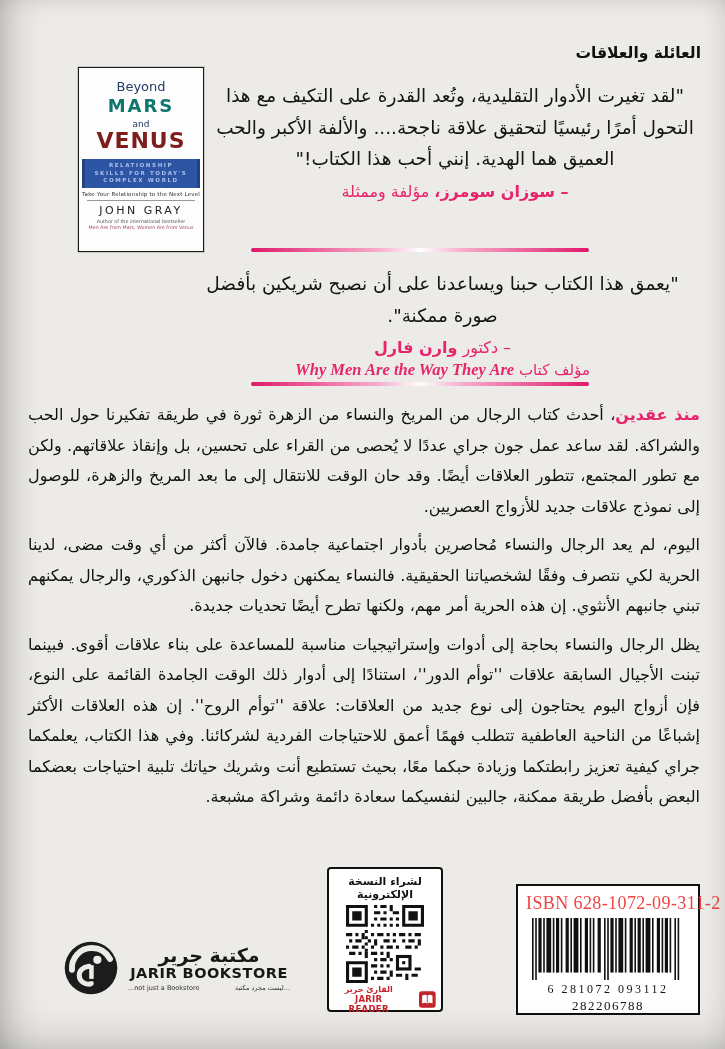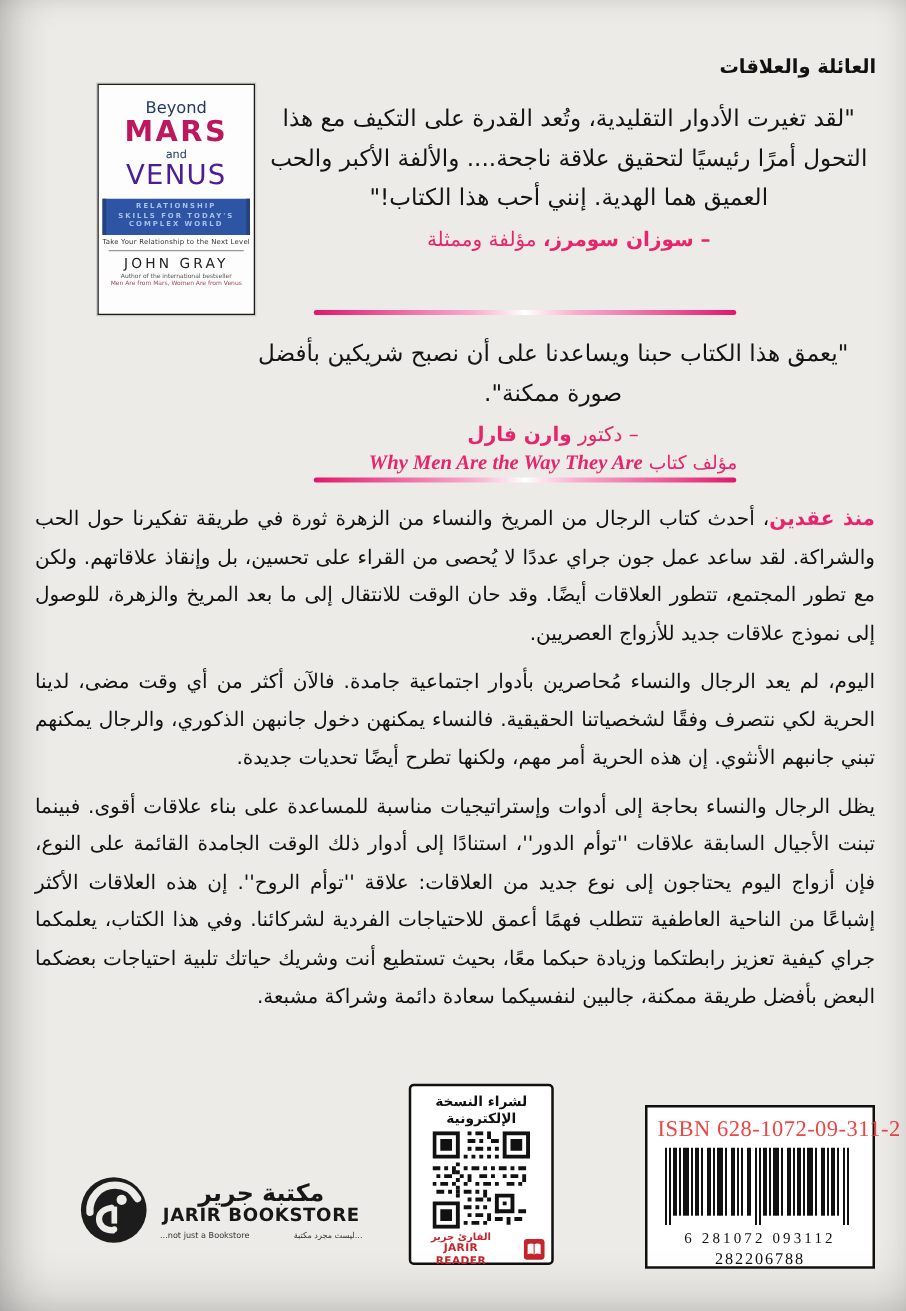--- a/index.html
+++ b/index.html
@@ -17,23 +17,23 @@
   }
   
   .category{position:absolute;top:44px;right:24px;font-size:15.5px;font-weight:bold;direction:rtl;color:#111;}
   
   .cover{
     position:absolute;left:78px;top:67px;width:126px;height:185px;background:#fdfdfd;
     border:1.5px solid #1a1a1a;box-sizing:border-box;text-align:center;overflow:hidden;
     box-shadow:0 0 0 1px rgba(0,0,0,.15);
   }
   .c-beyond{margin-top:11px;font-size:13px;color:#223a66;}
-  .c-mars{font-size:23px;font-weight:bold;letter-spacing:2px;color:#be185d;line-height:24px;}
+  .c-mars{font-size:18px;font-weight:bold;letter-spacing:2px;color:#0f766e;line-height:24px;}
   .c-and{font-size:9px;color:#223a66;margin-top:1px;}
-  .c-venus{font-size:22px;font-weight:normal;letter-spacing:1px;color:#4c1d95;line-height:24px;}
+  .c-venus{font-size:22px;font-weight:bold;letter-spacing:1px;color:#7f1d1d;line-height:24px;}
   .c-ribbon{margin:6px 3px 0;background:#2e54a4;color:#a9c1ee;font-size:5.5px;font-weight:bold;
     letter-spacing:1.6px;line-height:7.5px;padding:3px 0;border-left:3px solid #24427f;border-right:3px solid #24427f;}
   .c-tagline{font-size:5.5px;color:#333;margin-top:3px;letter-spacing:.2px;}
   .c-rule{border:0;border-top:1px solid #999;margin:3px 8px;}
   .c-author{font-size:11px;letter-spacing:2.5px;color:#222;}
   .c-note{font-size:4.8px;color:#555;margin-top:2px;}
   .c-book{font-size:4.8px;color:#a04a5e;margin-top:1px;}
   
   .quote{position:absolute;direction:rtl;text-align:center;color:#141414;}
   .q1{left:205px;top:80px;width:500px;}

